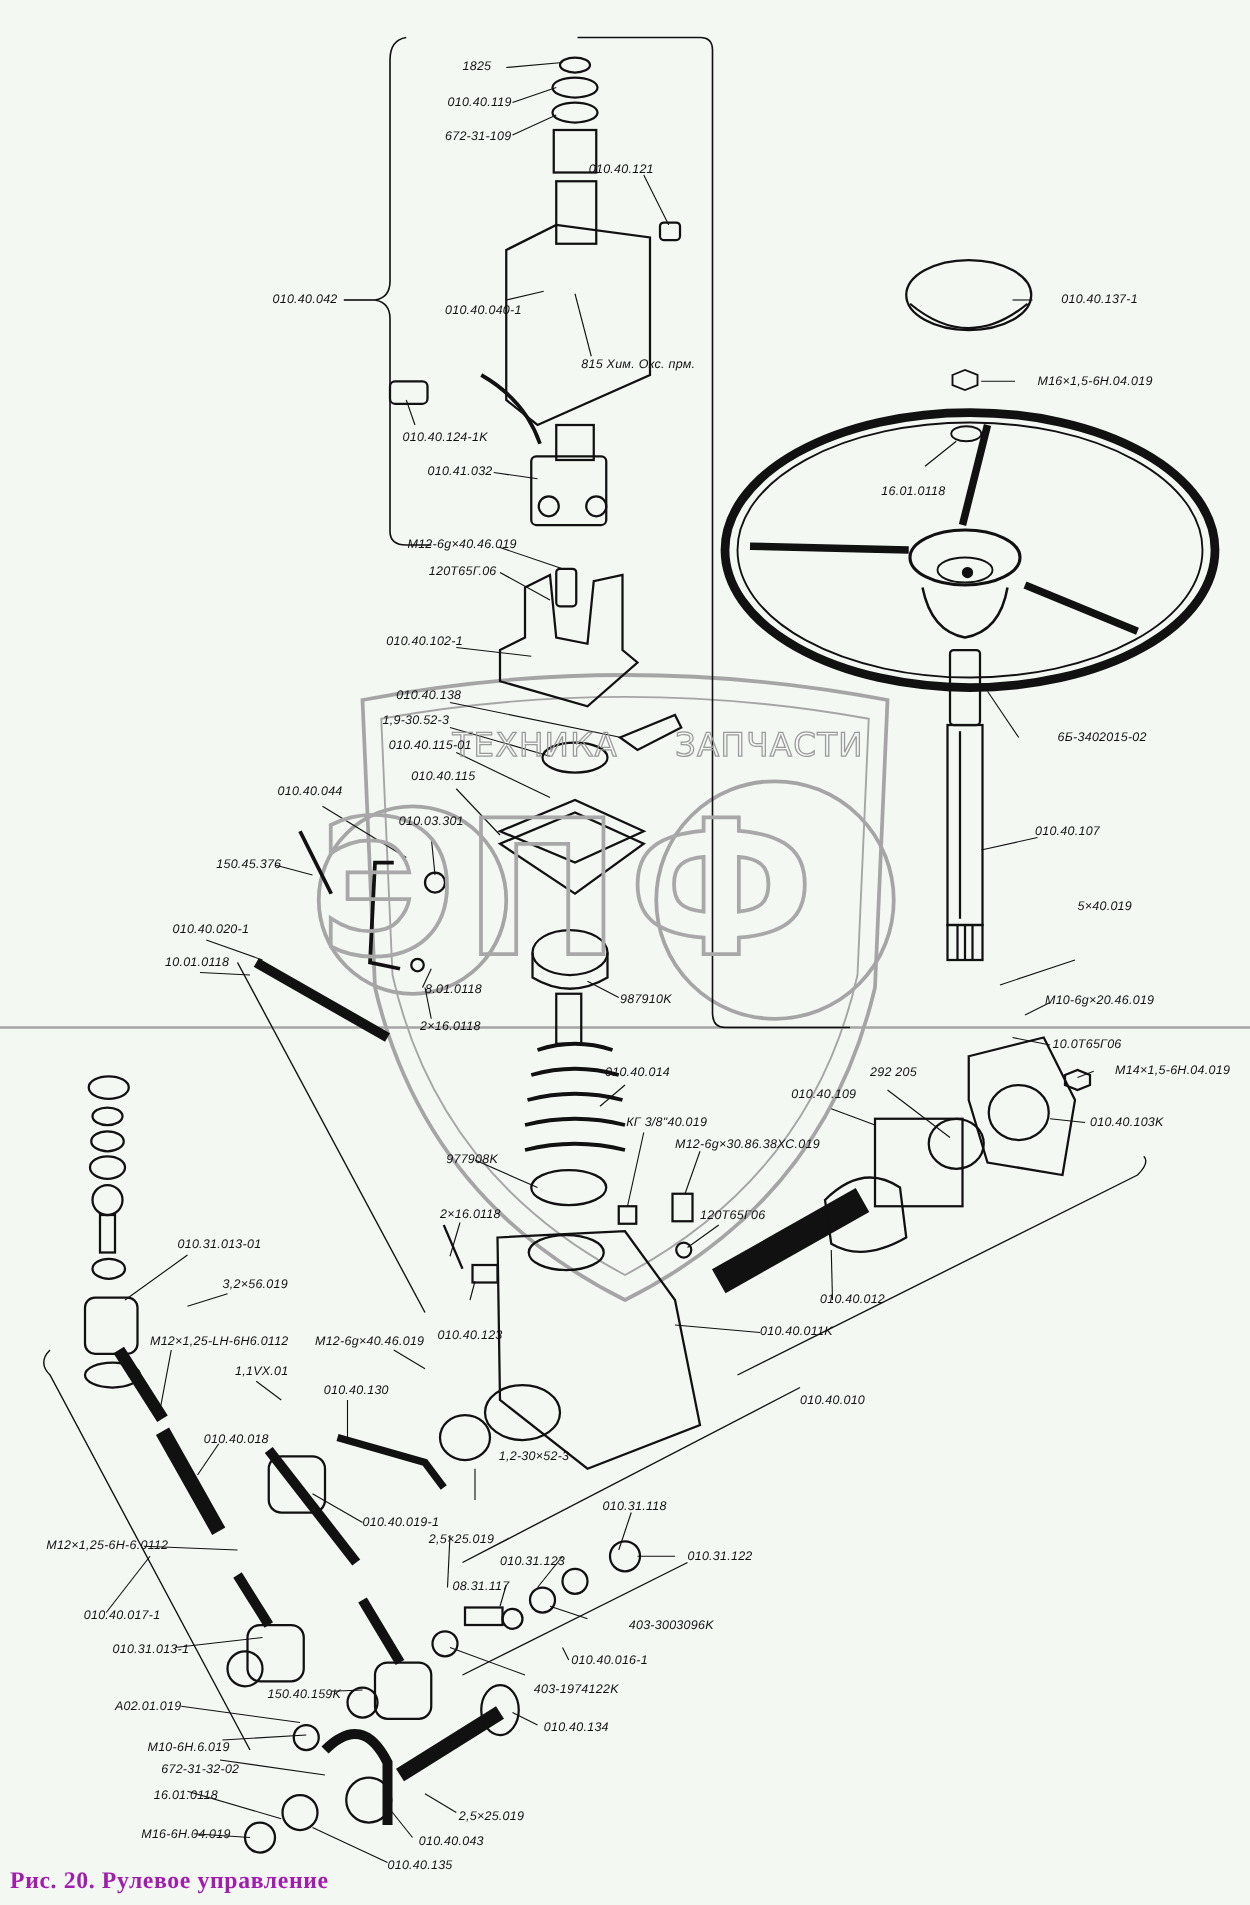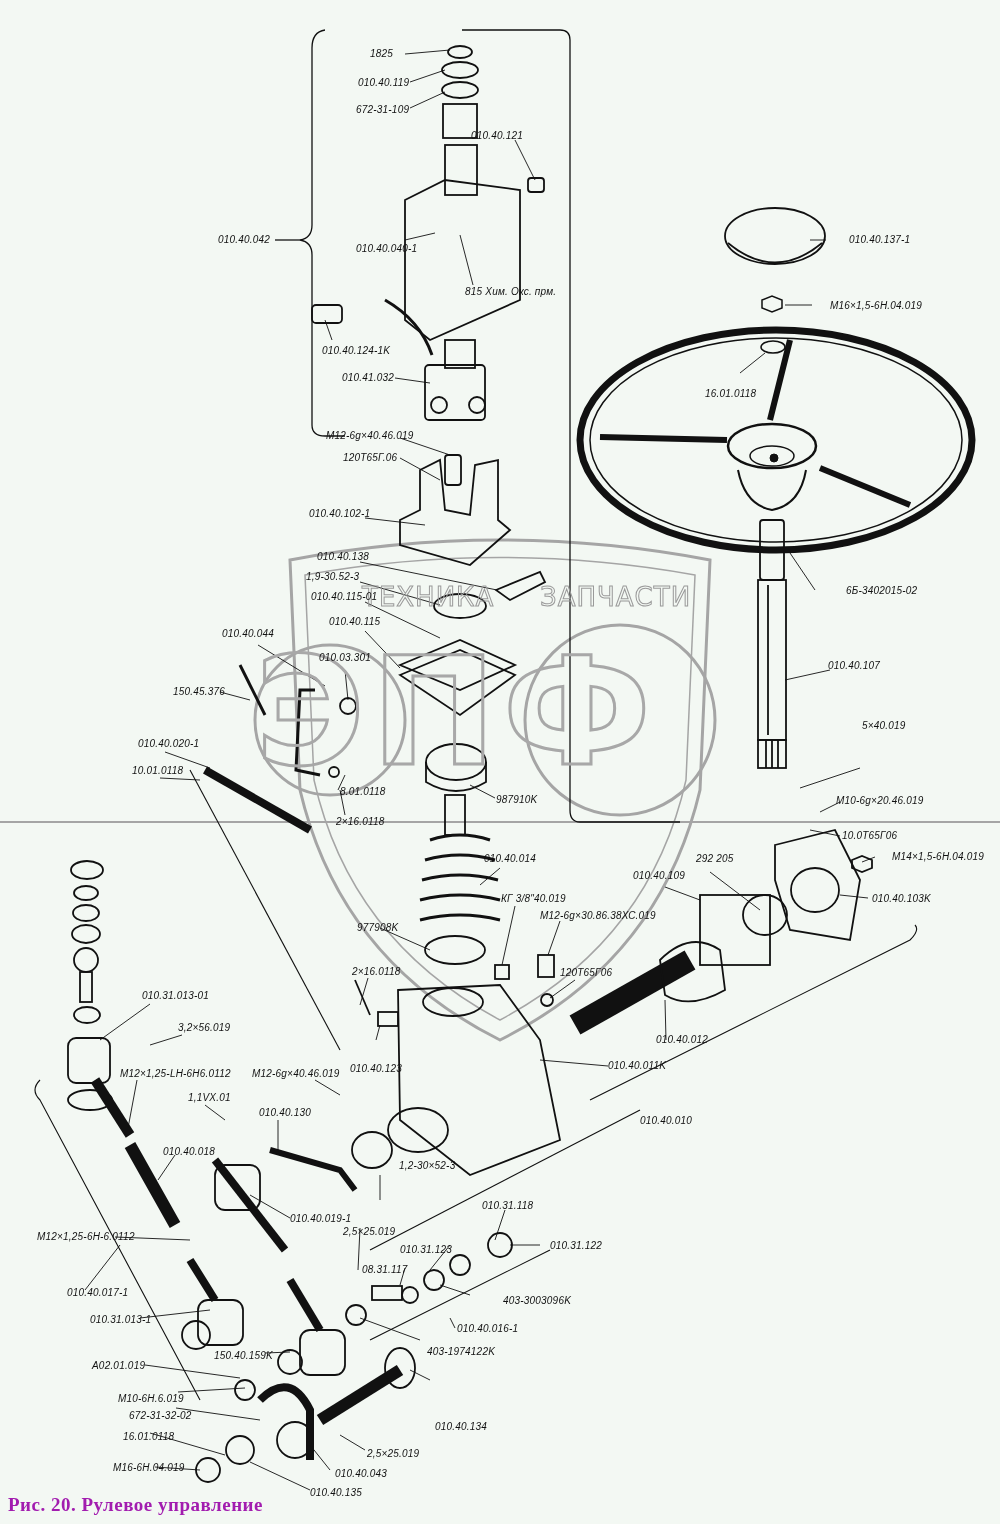--- a/index.html
+++ b/index.html
@@ -302,21 +302,21 @@
 <div class="lbl" style="left:550px;top:1240px;">010.31.122</div>
 <div class="lbl" style="left:37px;top:1231px;">M12×1,25-6H-6.0112</div>
 <div class="lbl" style="left:362px;top:1264px;">08.31.117</div>
 <div class="lbl" style="left:503px;top:1295px;">403-3003096K</div>
 <div class="lbl" style="left:67px;top:1287px;">010.40.017-1</div>
 <div class="lbl" style="left:90px;top:1314px;">010.31.013-1</div>
 <div class="lbl" style="left:457px;top:1323px;">010.40.016-1</div>
 <div class="lbl" style="left:427px;top:1346px;">403-1974122K</div>
 <div class="lbl" style="left:214px;top:1350px;">150.40.159K</div>
 <div class="lbl" style="left:92px;top:1360px;">A02.01.019</div>
-<div class="lbl" style="left:435px;top:1377px;margin-top:44px;">010.40.134</div>
+<div class="lbl" style="left:435px;top:1377px;">010.40.134</div>
 <div class="lbl" style="left:118px;top:1393px;">M10-6H.6.019</div>
 <div class="lbl" style="left:129px;top:1410px;">672-31-32-02</div>
 <div class="lbl" style="left:123px;top:1431px;">16.01.0118</div>
 <div class="lbl" style="left:367px;top:1448px;">2,5×25.019</div>
 <div class="lbl" style="left:113px;top:1462px;">M16-6H.04.019</div>
 <div class="lbl" style="left:335px;top:1468px;">010.40.043</div>
 <div class="lbl" style="left:310px;top:1487px;">010.40.135</div>
 
 <div class="caption">Рис. 20. Рулевое управление</div>
 

